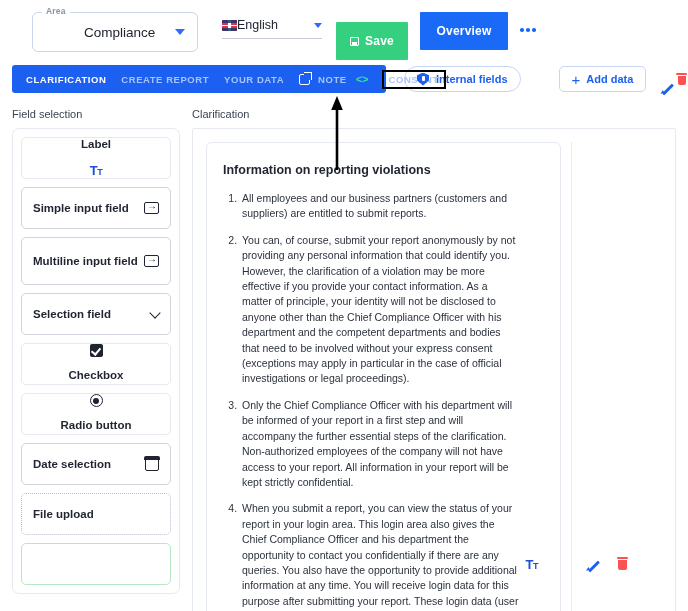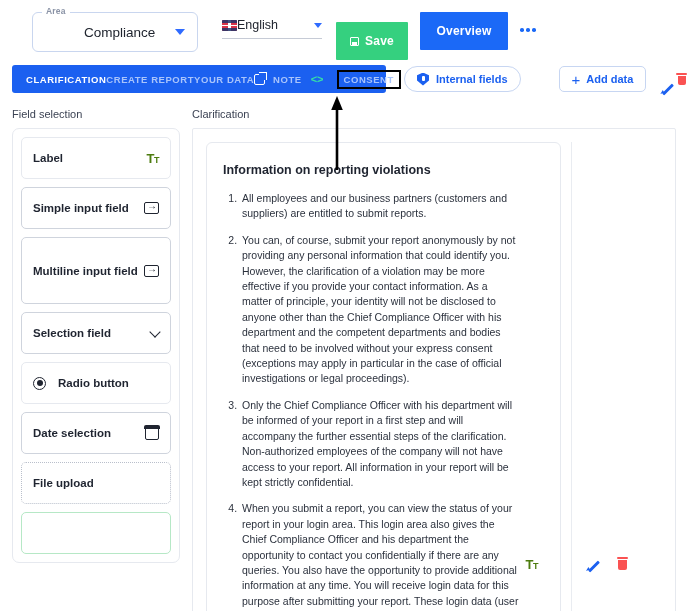--- a/index.html
+++ b/index.html
@@ -112,21 +112,21 @@
   }
   .tab {
     font-size: 9.5px; font-weight: bold; letter-spacing: .55px;
     color: #a9c4fb; cursor: pointer; white-space: nowrap;
   }
   .tab.active { color: #ffffff; }
   .tab.active::after {
     content: ""; position: absolute; left: 14px; bottom: -2px;
     width: 84px; height: 2.5px; background: #ffffff;
   }
-  .tab + .tab, .tabs .tico { }
+  .tab + .tab, .tabs .tico { margin-left: 15px; }
   .tico { display: flex; align-items: center; }
   .ext-ico {
     width: 11px; height: 11px; border: 1.4px solid #ffffff; border-radius: 2px;
     position: relative;
   }
   .ext-ico::after {
     content: ""; position: absolute; right: -3px; top: -3px;
     width: 7px; height: 7px; border-top: 1.4px solid #ffffff;
     border-right: 1.4px solid #ffffff; background: #1b60f0;
   }
@@ -192,27 +192,27 @@
   }
   .fieldcard {
     border: 1px solid #cfd4dd; border-radius: 5px;
     background: #fff; margin-bottom: 8px;
     display: flex; align-items: center; justify-content: space-between;
     padding: 0 11px; font-size: 11.5px; font-weight: bold; color: #1f2430;
     cursor: grab;
   }
   .fieldcard:last-child { margin-bottom: 0; }
   .fc-h44 { height: 42px; }
-  .fc-h62 { height: 67px; justify-content: space-between; }
-  .fc-light { border-color: #e6e9ef; }
+  .fc-h62 { height: 48px; justify-content: space-between; }
+  .fc-light { border-color: #e6e9ef; flex-direction: column; }
   .fc-dotted { border: 1.4px dotted #b9bfcb; }
   .fc-green { border-color: #b6e8c6; }
   .fc-rev { justify-content: flex-start; gap: 12px; }
 
-  .tt { font-size: 13px; font-weight: bold; letter-spacing: -.5px; color: #4d7c0f; }
+  .tt { font-size: 13px; font-weight: bold; letter-spacing: -.5px; color: #1d4ed8; }
   .input-ico {
     width: 15px; height: 12px; border: 1.5px solid #1f2430; border-radius: 2px;
     position: relative;
   }
   .input-ico::after {
     content: "\2192"; position: absolute; left: 2px; top: -3px;
     font-size: 10px; line-height: 12px; color: #1f2430;
   }
   .num-ico {
     width: 16px; height: 12px; background: #1f2430; border-radius: 2px;
@@ -379,20 +379,24 @@
         <div class="fieldcard fc-h62">
           <span>Multiline input field</span>
           <span class="input-ico"></span>
         </div>
 
         <div class="fieldcard fc-h44">
           <span>Selection field</span>
           <span class="chev"></span>
         </div>
 
+        <div class="fieldcard fc-h44 fc-light fc-rev">
+          <span class="cbox"></span>
+          <span>Checkbox</span>
+        </div>
 
         <div class="fieldcard fc-h44 fc-light fc-rev">
           <span class="radio"></span>
           <span>Radio button</span>
         </div>
 
         <div class="fieldcard fc-h44">
           <span>Date selection</span>
           <span class="cal"></span>
         </div>

